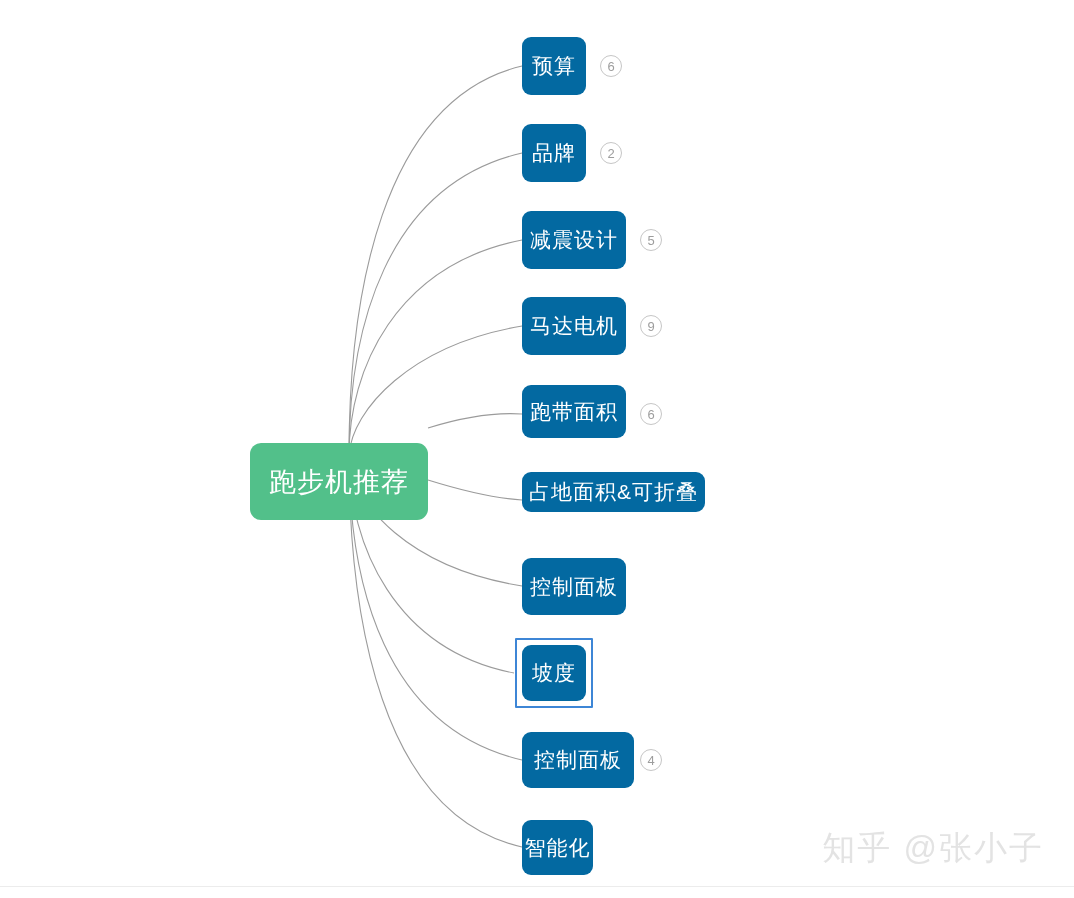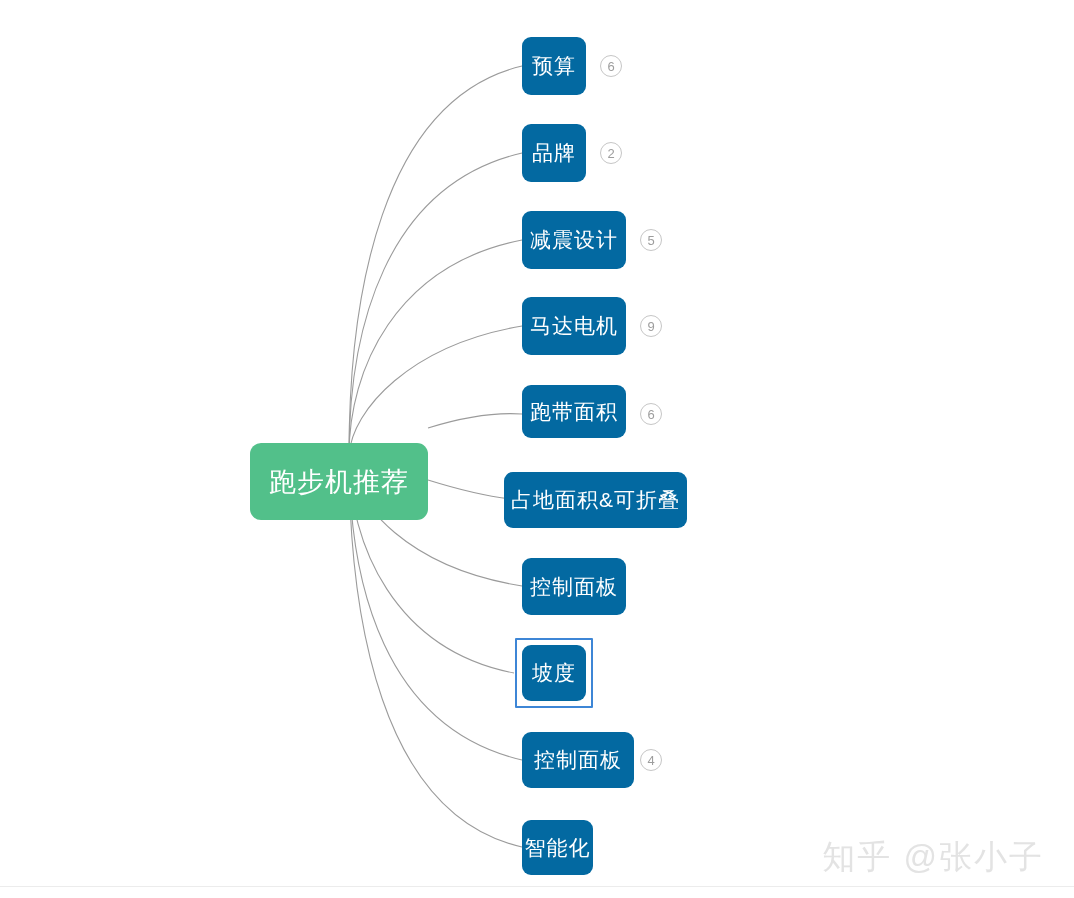--- a/index.html
+++ b/index.html
@@ -100,21 +100,20 @@
   
   #watermark {
     position: absolute;
     right: 30px;
     top: 826px;
     font-size: 33px;
     color: #e3e3e3;
     letter-spacing: 2px;
     user-select: none;
     white-space: nowrap;
-    margin-top: 9px;
   }
 
   #bottom-rule {
     position: absolute;
     left: 0;
     top: 886px;
     width: 1074px;
     height: 1px;
     background: #ececec;
   }
@@ -157,21 +156,21 @@
       </div>
       <div class="badge" style="left: 640px; top: 229px;">5</div>
       <div class="node node-branch" style="left: 522px; top: 297px; width: 104px; height: 58px; font-family: Liberation Serif, serif;">
         <span>马达电机</span>
       </div>
       <div class="badge" style="left: 640px; top: 315px;">9</div>
       <div class="node node-branch" style="left: 522px; top: 385px; width: 104px; height: 53px;">
         <span>跑带面积</span>
       </div>
       <div class="badge" style="left: 640px; top: 403px;">6</div>
-      <div class="node node-branch" style="left: 504px; top: 472px; width: 183px; height: 56px;">
+      <div class="node node-branch" style="left: 522px; top: 472px; width: 183px; height: 40px;">
         <span>占地面积&amp;可折叠</span>
       </div>
       <div class="node node-branch" style="left: 522px; top: 558px; width: 104px; height: 57px;">
         <span>控制面板</span>
       </div>
       <div class="selection-ring" style="left: 515px; top: 638px; width: 78px; height: 70px;"></div>
       <div class="node node-branch" style="left: 522px; top: 645px; width: 64px; height: 56px;">
         <span>坡度</span>
       </div>
       <div class="node node-branch" style="left: 522px; top: 732px; width: 112px; height: 56px;">

